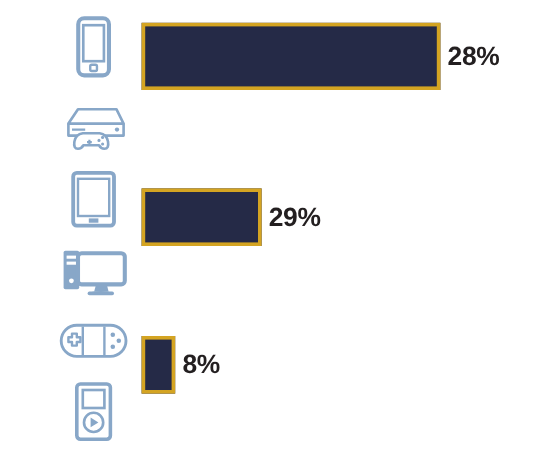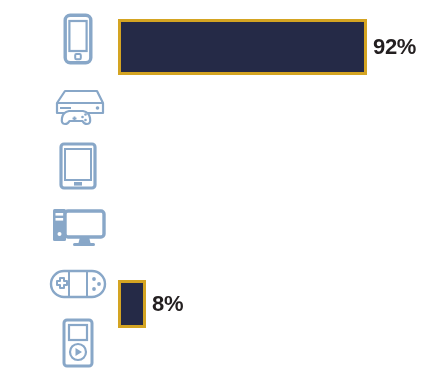--- a/index.html
+++ b/index.html
@@ -70,40 +70,44 @@
       <span>
         <svg width="30" height="52" viewBox="0 0 30 52">
           <rect x="2.2" y="2.2" width="25.6" height="47.6" rx="5" ry="5" fill="none" stroke="#88a7c8" stroke-width="3.4"></rect>
           <rect x="6.4" y="8" width="17.2" height="30" fill="none" stroke="#88a7c8" stroke-width="2.2"></rect>
           <rect x="12.2" y="41" width="5.6" height="5.2" rx="1.2" ry="1.2" fill="none" stroke="#88a7c8" stroke-width="2"></rect>
         </svg>
       </span>
     </div>
     <div class="bar-wrap" style="top:8px;height:62px;">
       <div class="bar" style="width:249px;height:56px;"></div>
-      <span class="bar-label">92%</span>
+      <span class="bar-label">28%</span>
     </div>
   </div>
 
   <div class="row" style="top:76px;height:58px;">
     <div class="icon-cell" style="height:58px;">
       <span>
         <svg width="58" height="44" viewBox="0 0 58 44">
           <path d="M8 20 L16 8 L48 8 L54 20 Z" fill="none" stroke="#88a7c8" stroke-width="2.2" stroke-linejoin="round"></path>
           <path d="M8 20 L8 30 L54 30 L54 20" fill="none" stroke="#88a7c8" stroke-width="2.2" stroke-linejoin="round"></path>
           <line x1="11" y1="25" x2="22" y2="25" stroke="#88a7c8" stroke-width="2"></line>
           <circle cx="48.5" cy="25" r="1.8" fill="#88a7c8"></circle>
           <path d="M20 28 q-6 1 -7 7 q-1 6 3 6 q3 0 4.5 -3 h13 q1.5 3 4.5 3 q4 0 3 -6 q-1 -6 -7 -7 Z" fill="#ffffff" stroke="#88a7c8" stroke-width="2.2" stroke-linejoin="round"></path>
           <line x1="23.5" y1="35.5" x2="27.5" y2="35.5" stroke="#88a7c8" stroke-width="1.8"></line>
           <line x1="25.5" y1="33.5" x2="25.5" y2="37.5" stroke="#88a7c8" stroke-width="1.8"></line>
           <circle cx="33.5" cy="34" r="1.3" fill="#88a7c8"></circle>
           <circle cx="36.5" cy="37" r="1.3" fill="#88a7c8"></circle>
           <circle cx="36.5" cy="31.5" r="1.3" fill="#88a7c8"></circle>
         </svg>
       </span>
+    </div>
+    <div class="bar-wrap" style="top:76px;height:58px;">
+      <div class="bar" style="width:100px;height:48px;"></div>
+      <span class="bar-label">29%</span>
     </div>
   </div>
 
   <div class="row" style="top:138px;height:56px;">
     <div class="icon-cell" style="height:56px;">
       <span>
         <svg width="38" height="48" viewBox="0 0 38 48">
           <rect x="2" y="2" width="34" height="44" rx="3" ry="3" fill="none" stroke="#88a7c8" stroke-width="3.2"></rect>
           <rect x="6" y="7" width="26" height="31" fill="none" stroke="#88a7c8" stroke-width="2"></rect>
           <rect x="15" y="40" width="8" height="3.6" fill="#88a7c8"></rect>

